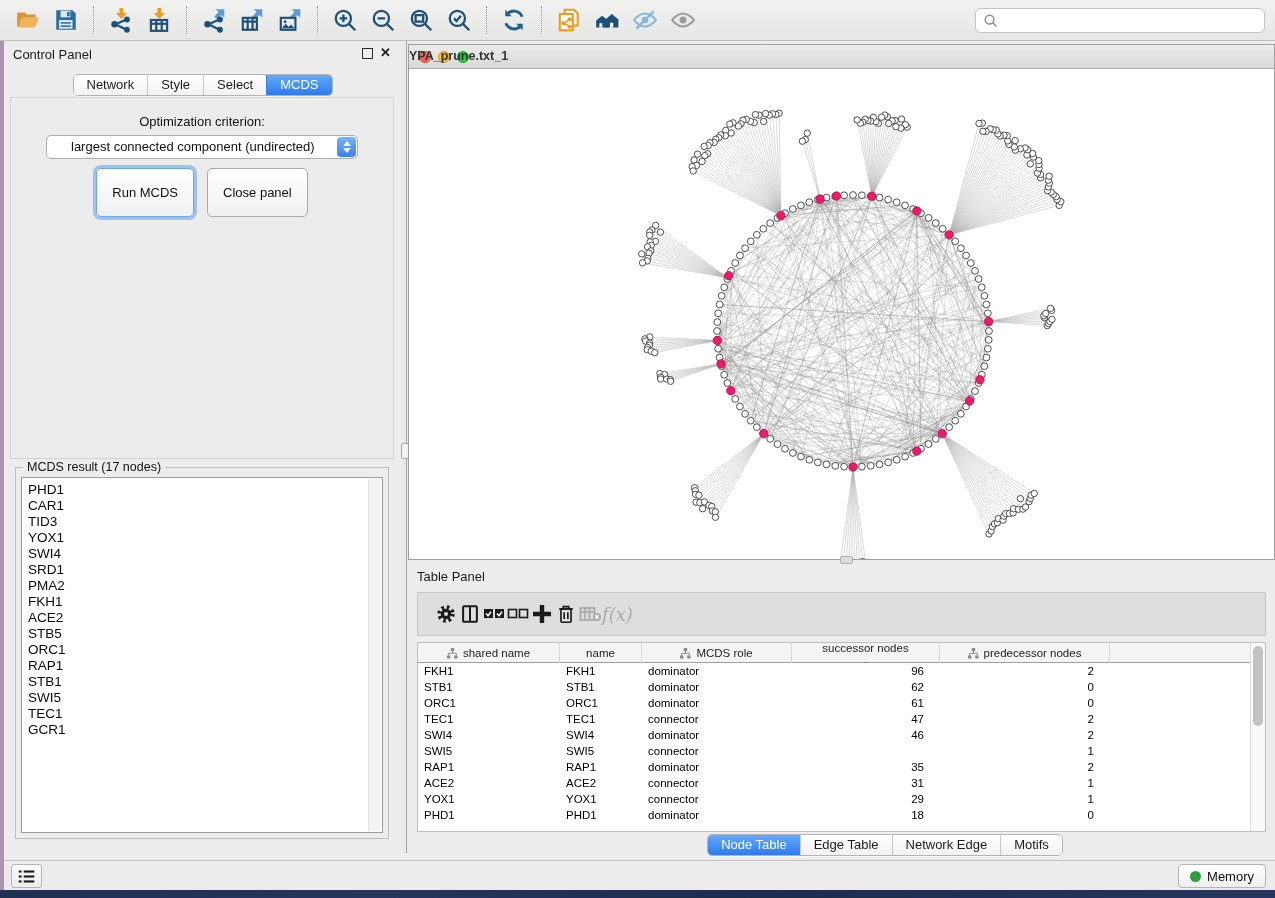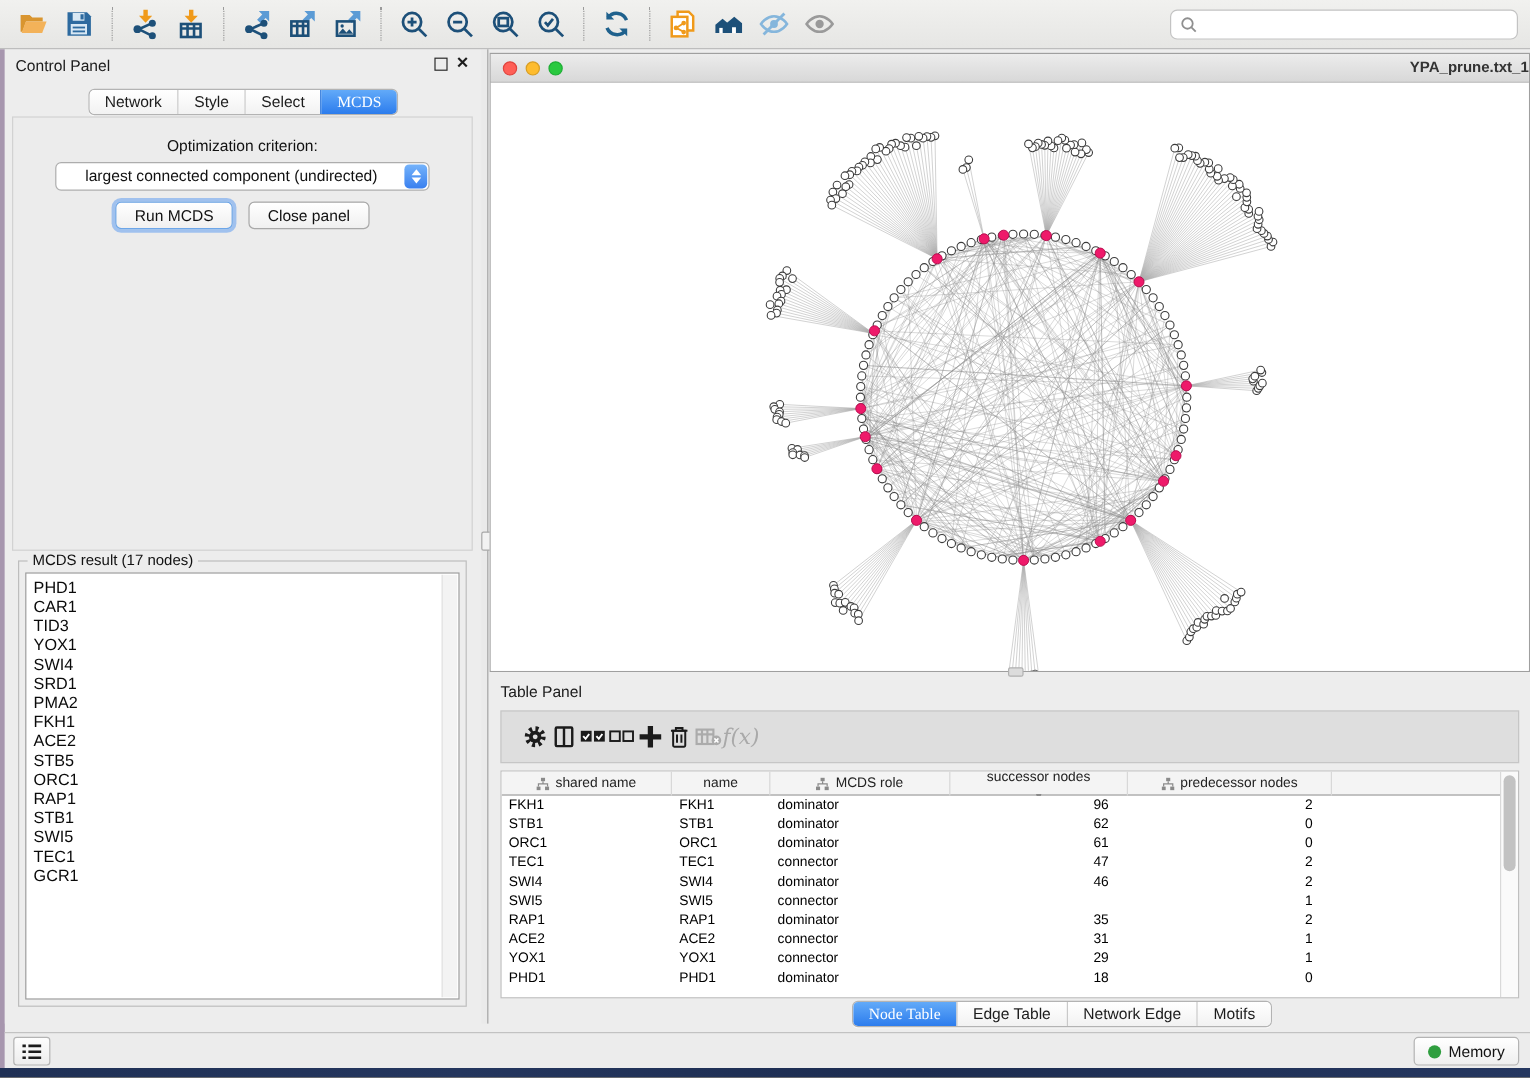--- a/index.html
+++ b/index.html
@@ -36,56 +36,56 @@
   .panel-header { position:relative; height:26px; }
   .panel-title { position:absolute; left:9px; top:6px; font-size:13px; color:#1b1b1b; }
   .float-btn { position:absolute; top:7px; width:11px; height:11px; border:1.6px solid #2b2b2b; background:transparent; }
   .close-btn { position:absolute; top:4px; font-size:13px; font-weight:bold; color:#1b1b1b; }
   .control-panel .float-btn { right:28px; } .control-panel .close-btn { right:10px; }
   .seg { display:inline-flex; height:22px; border:1px solid #b3b3b3; border-radius:5px; background:#fff; overflow:hidden;
          box-shadow:0 1px 0 rgba(255,255,255,.6); }
   .seg .tab { padding:0 13px; font-size:13px; line-height:20px; color:#1c1c1c;
     background:linear-gradient(#ffffff,#f2f2f2); border-left:1px solid #c9c9c9; cursor:default; }
   .seg .tab:first-child { border-left:none; }
-  .seg .tab.active { background:linear-gradient(#62aaf9,#2c7ced); color:#fff; border-left-color:#3f83dd;font-family:Liberation Serif, serif; }
+  .seg .tab.active { background:linear-gradient(#62aaf9,#2c7ced); color:#fff; border-left-color:#3f83dd; }
   #control-tabs { position:absolute; top:33px; left:50%; transform:translateX(-50%); }
   .content-box { position:absolute; left:6px; top:56px; width:384px; height:362px;
     border:1px solid #d2d2d2; background:#ececec; }
   .opt-label { position:absolute; top:16px; width:100%; text-align:center; font-size:13px; color:#111; }
   .combo { position:absolute; left:50%; transform:translateX(-50%); top:37px; width:312px; height:24px;
     background:#fff; border:1px solid #adadad; border-radius:5px; }
   .combo .val { font-size:13px; line-height:22px; padding-left:24px; color:#111;
     white-space:nowrap; overflow:hidden; }
   .combo .stepper { position:absolute; right:1px; top:1px; bottom:1px; width:19px; border-radius:4px;
     background:linear-gradient(#74b3fb,#3a80ef); display:flex; flex-direction:column;
     align-items:center; justify-content:center; gap:2px; }
   .chev-up { width:0; height:0; border-left:4px solid transparent; border-right:4px solid transparent; border-bottom:5px solid #fff; }
   .chev-dn { width:0; height:0; border-left:4px solid transparent; border-right:4px solid transparent; border-top:5px solid #fff; }
   .btn-row { position:absolute; top:70px; width:100%; display:flex; justify-content:center; gap:13px; }
   .mac-btn { background:linear-gradient(#ffffff,#f0f0f0); border:1px solid #a9a9a9; border-radius:5px;
-    font-size:13px; color:#111; padding:3px 15px; font-family:"Liberation Sans", sans-serif; }
+    font-size:13px; color:#111; padding:16px 15px; font-family:"Liberation Sans", sans-serif; }
   .mac-btn.focused { box-shadow:0 0 0 3px rgba(110,165,240,.6); border-color:#6da6e8; }
   .groupbox { position:absolute; left:11px; top:426px; width:374px; height:372px; border:1px solid #bdbdbd; }
   .gtitle { position:absolute; top:-8px; left:7px; background:#ededed; padding:0 4px; font-size:12.5px; color:#111; }
   .mcds-list { position:absolute; left:5px; top:9px; right:5px; bottom:5px; background:#fff;
     border:1px solid #9b9b9b; overflow:hidden; }
   .list-inner { position:absolute; inset:1px 14px 1px 0; padding:3px 0 0 6px; }
   .list-item { font-size:13.5px; line-height:16px; color:#0a0a0a; }
   .list-track { position:absolute; right:1px; top:1px; bottom:1px; width:13px; background:#f3f3f3; border-left:1px solid #e2e2e2; }
   
   .v-splitter { position:absolute; left:401px; top:41px; width:7px; height:812px; background:#eaeaea; }
   .v-splitter .line { position:absolute; left:5px; top:0; bottom:0; width:1px; background:#a5a5a5; }
   .v-grip { position:absolute; left:0; top:402px; width:9px; height:16px; background:#f2f2f2;
     border:1px solid #a8a8a8; border-radius:2px; }
   
   .network-window { position:absolute; left:408px; top:44px; width:867px; height:516px;
     border:1px solid #9f9f9f; background:#fff; }
   .net-titlebar { position:relative; height:24px; background:linear-gradient(#ececec,#d8d8d8);
     border-bottom:1px solid #ababab; }
-  .net-title { position:absolute; width:100%; text-align:right; top:4px; font-size:12.5px; font-weight:700; color:#333; }
+  .net-title { position:absolute; width:100%; text-align:left; top:4px; font-size:12.5px; font-weight:700; color:#333; }
   .traffic { position:absolute; top:6px; width:12px; height:12px; border-radius:50%; }
   .t-red   { left:10px; background:#ff5f57; border:1px solid #e0443e; }
   .t-yellow{ left:29px; background:#febc2e; border:1px solid #d89e24; }
   .t-green { left:48px; background:#29c93f; border:1px solid #1eae35; }
   .net-canvas { position:absolute; left:0; top:24px; width:865px; height:490px; background:#fff; }
   
   .h-grip { position:absolute; left:840px; top:556px; width:13px; height:8px; background:#dcdcdc;
     border:1px solid #b0b0b0; border-radius:2px; z-index:4; }
   
   .table-panel { position:absolute; left:408px; top:563px; width:954px; height:295px; background:#ededed; }

